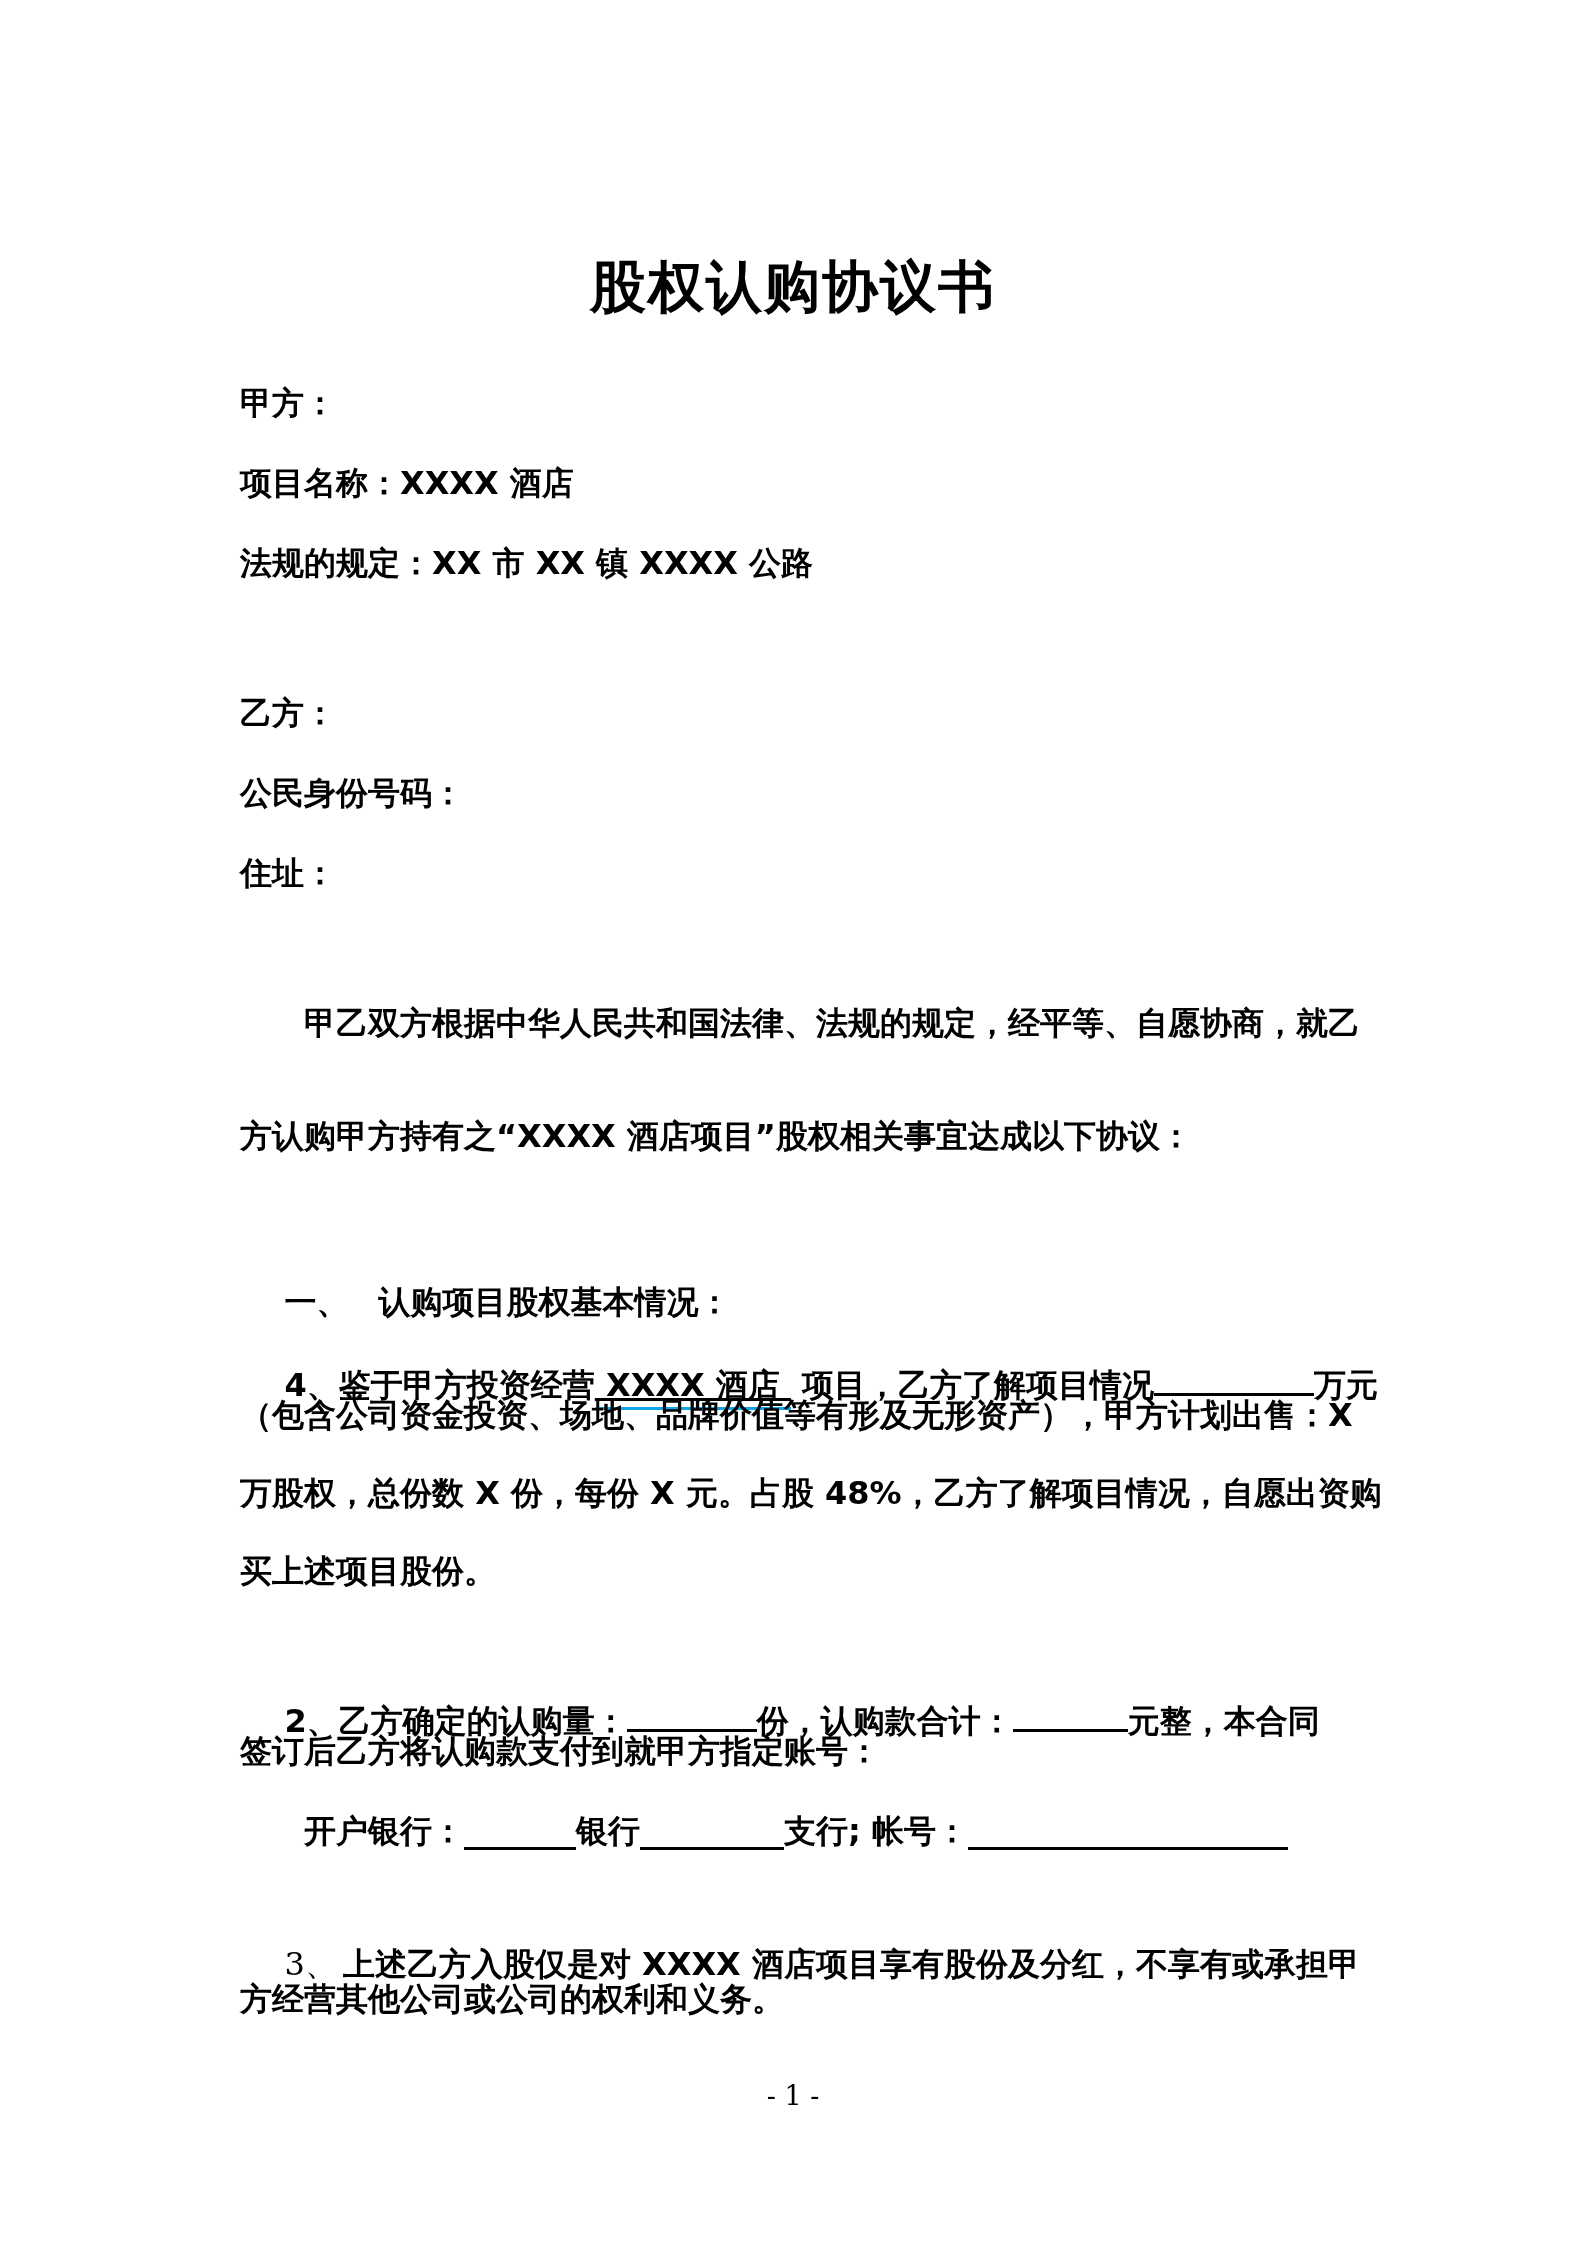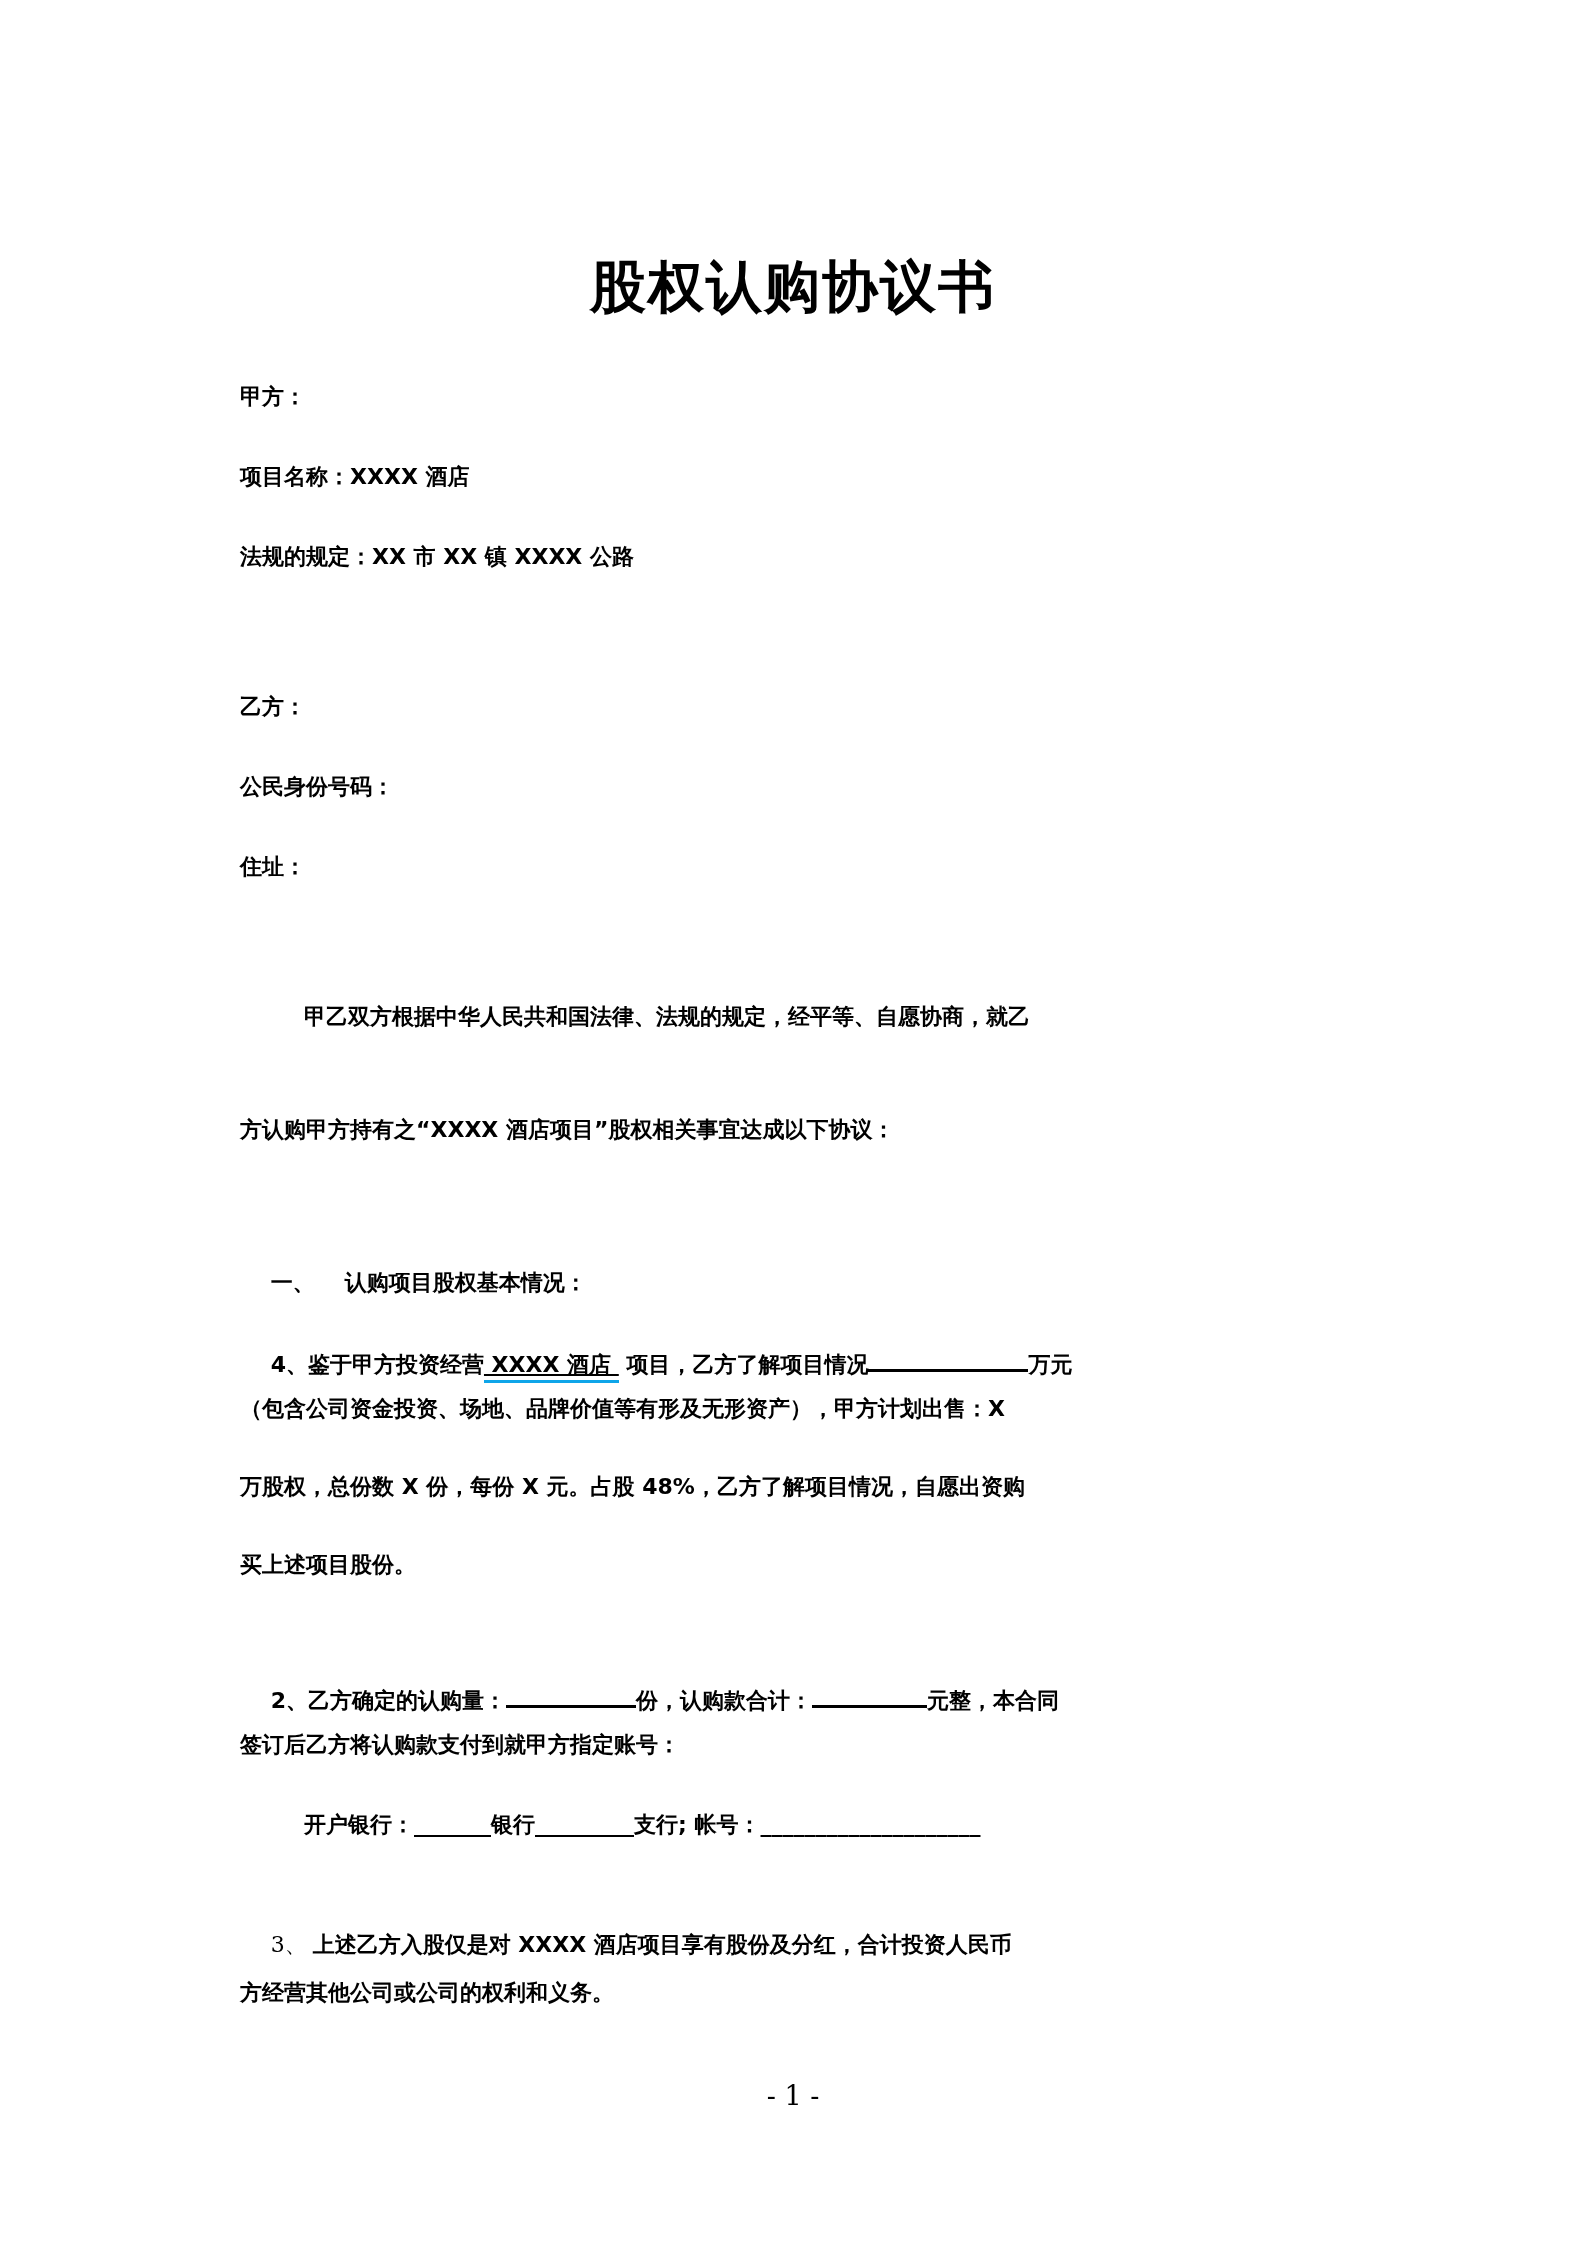--- a/index.html
+++ b/index.html
@@ -14,21 +14,21 @@
   .doc-title {
     position:absolute; top:222px; left:0; width:100%;
     text-align:center;
     font-size:56px; font-weight:bold;
     letter-spacing:2px;
     white-space:pre;
     margin-top:28px;
   }
   .line {
     position:absolute; left:240px; width:1180px;
-    font-size:22px; font-weight:bold;
+    font-size:32px; font-weight:bold;
     line-height:1.35;
     white-space:pre;
   }
   .indent { text-indent:64px; }
   .u {
     border-bottom:3px solid #0ea5e9;
     padding-bottom:3px;
     text-decoration:underline;
   }
   .blank {
@@ -84,19 +84,19 @@
   <div class="line" style="top:1550px">买上述项目股份。</div>
 
   <div class="line indent" style="top:1652px">
     <span>2、乙方确定的认购量：</span><span class="blank w130"></span><span>份，认购款合计：</span><span class="blank w115"></span><span>元整，本合同</span>
   </div>
   <div class="line" style="top:1730px">签订后乙方将认购款支付到就甲方指定账号：</div>
 
   <div class="line indent" style="top:1810px">开户银行：_______银行_________支行; 帐号：____________________</div>
 
   <div class="line indent" style="top:1900px">
-    <span class="num-serif">3、</span><span>上述乙方入股仅是对 XXXX 酒店项目享有股份及分红，合计投资人民币</span>
+    <span class="num-serif">3、</span><span>上述乙方入股仅是对 XXXX 酒店项目享有股份及分红，不享有或承担甲</span>
   </div>
   <div class="line" style="top:1978px">方经营其他公司或公司的权利和义务。</div>
 
   <div class="page-footer">- 1 -</div>
 
 </div>
 
 </body></html>

